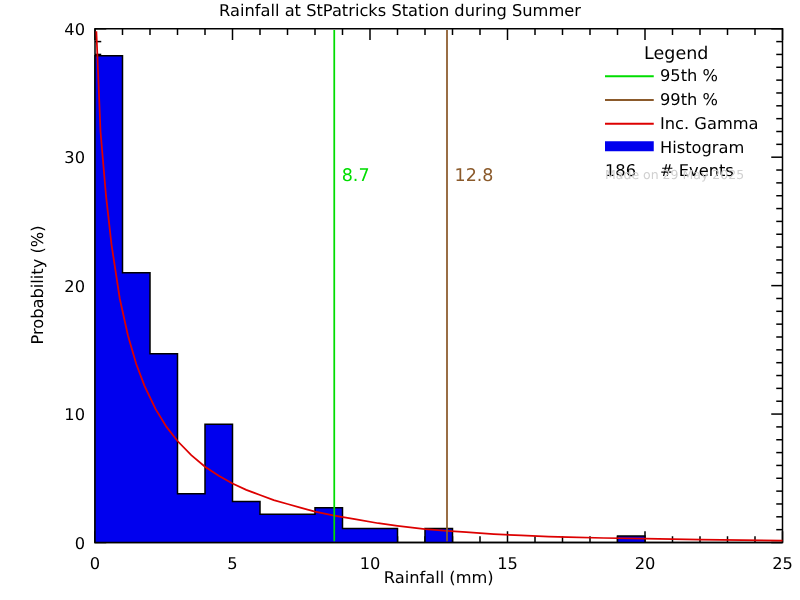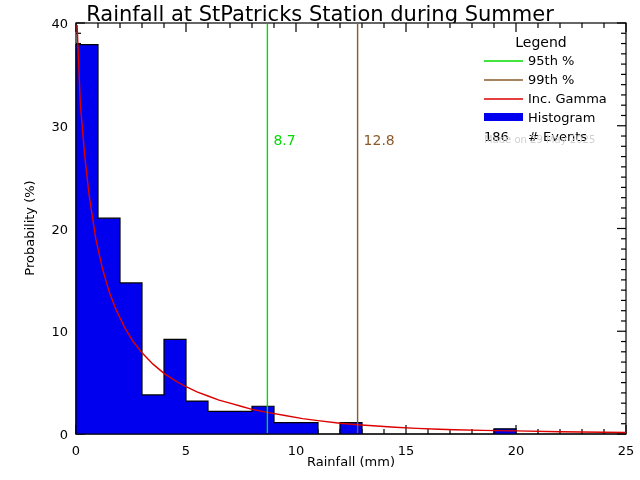--- a/index.html
+++ b/index.html
@@ -17,21 +17,21 @@
   #root {
     position: absolute;
     left: 0; top: 0;
     width: 640px; height: 480px;
   }
   .chart-title {
     position: absolute;
     left: 0; top: 2px;
     width: 640px;
     text-align: center;
-    font-size: 21px;
+    font-size: 13px;
     color: #000000;
     letter-spacing: 0px;
   }
   svg.plot {
     position: absolute;
     left: 0; top: 0;
   }
   .axis-label {
     font-size: 13px;
     fill: #000000;

